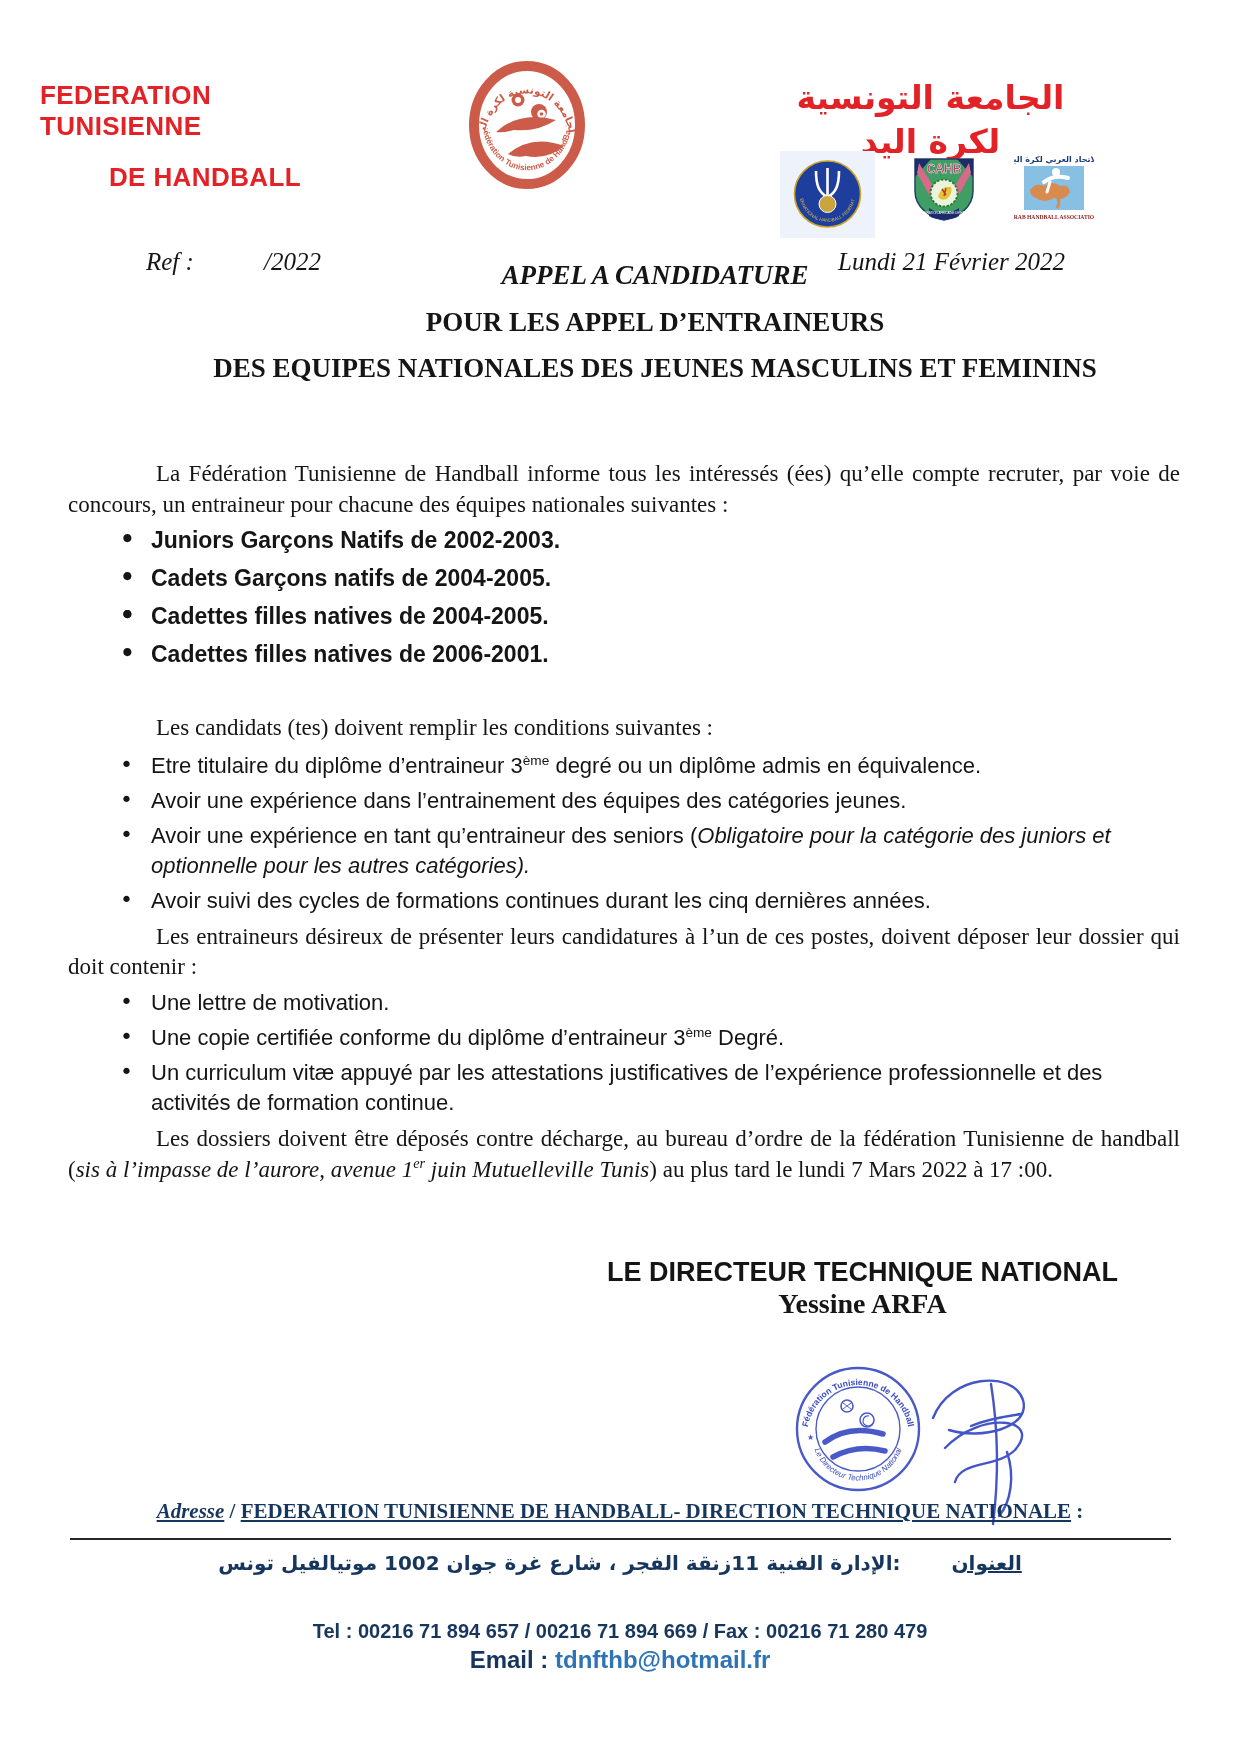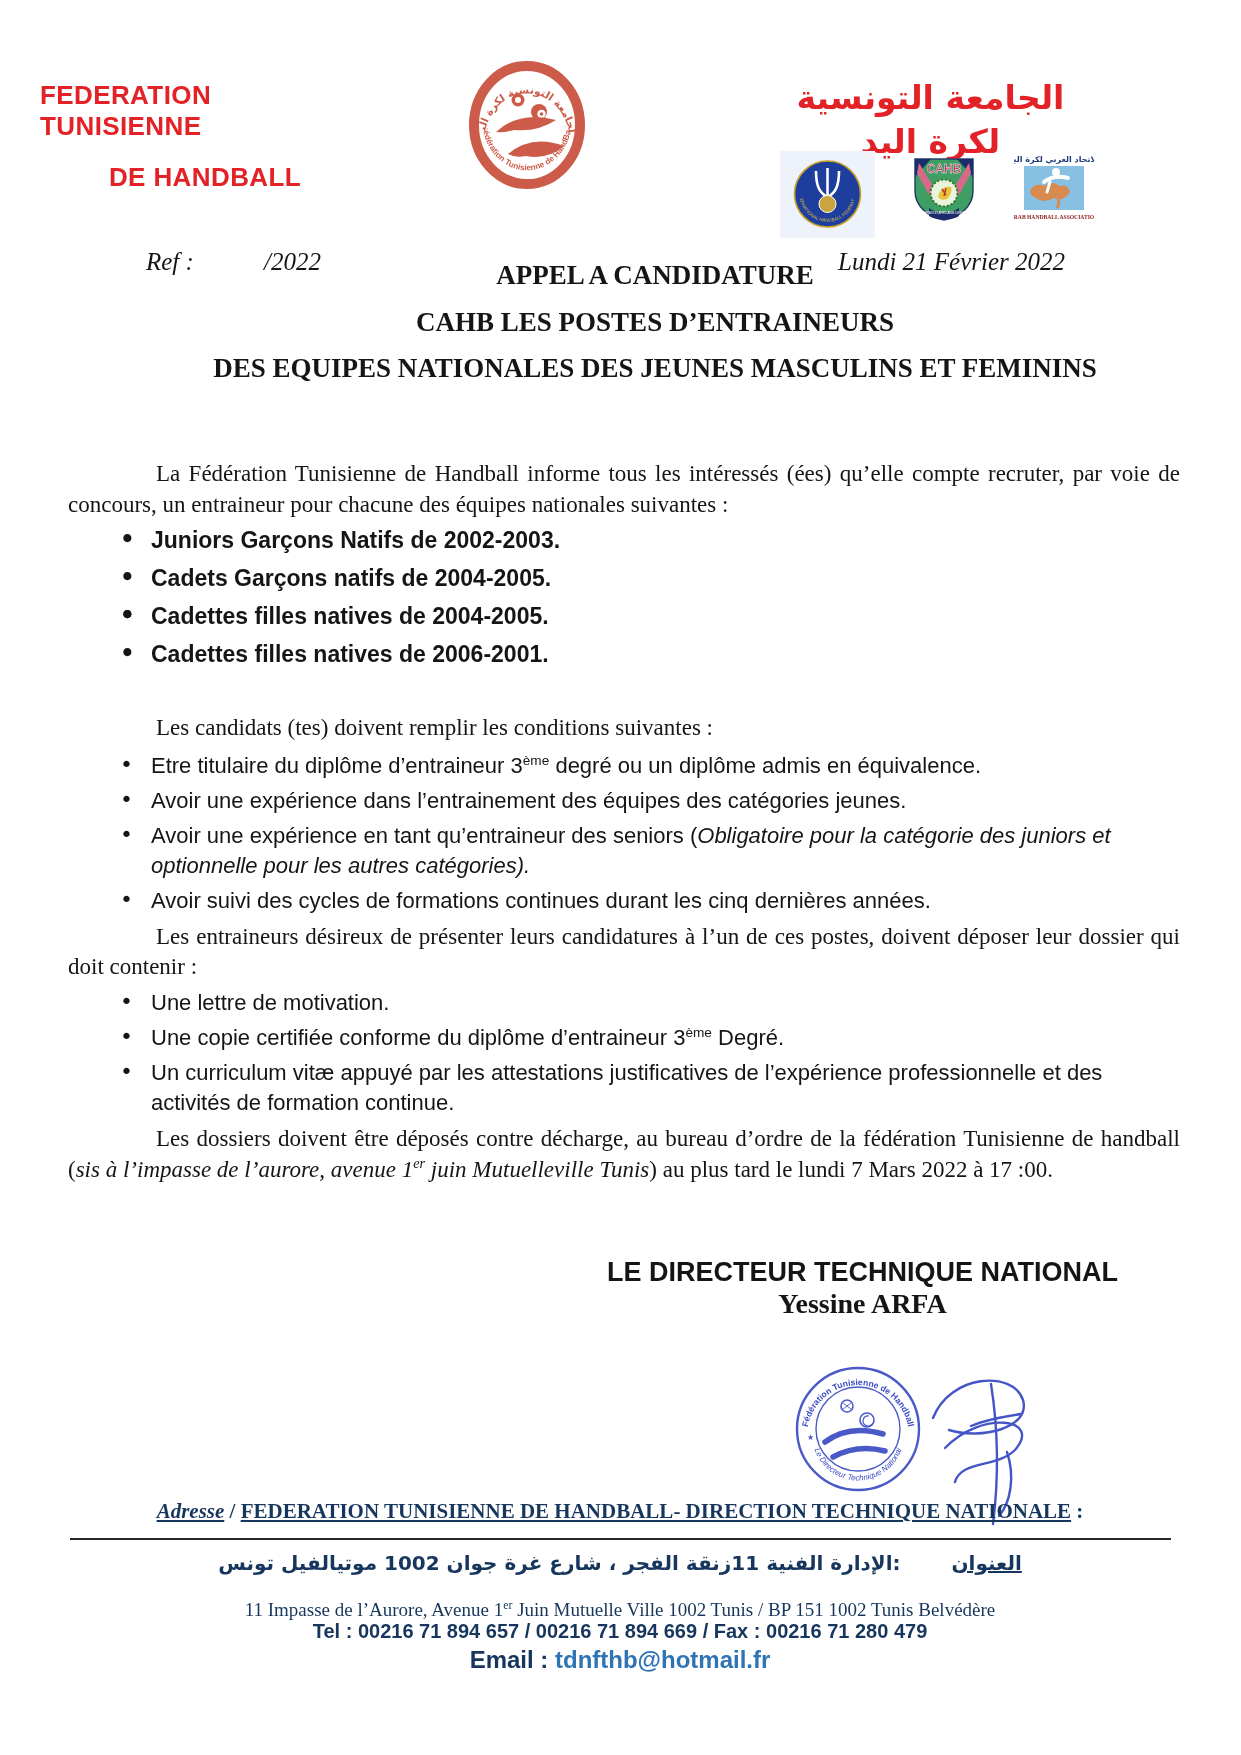--- a/index.html
+++ b/index.html
@@ -21,21 +21,21 @@
 
   
   .ref-label{position:absolute;left:146px;top:248px;font-style:italic;font-size:25px;}
   .ref-value{position:absolute;left:264px;top:248px;font-style:italic;font-size:25px;}
   .doc-date{position:absolute;left:838px;top:248px;font-style:italic;font-size:25px;}
 
   
   .title-block{position:absolute;left:80px;top:260px;width:1150px;text-align:center;
                font-weight:bold;font-size:27px;line-height:30px;}
   .title-block .t{position:absolute;width:100%;left:0;}
-  .t1{top:0;} .t2{top:47px;} .t3{top:93px;}
+  .t1{top:0;font-style:italic;} .t2{top:47px;} .t3{top:93px;}
 
   
   .para{position:absolute;left:68px;width:1112px;font-size:23px;line-height:31px;
         text-align:justify;text-indent:88px;}
   .p-intro{top:458px;}
   .p-conditions-intro{top:713px;line-height:30px;text-align:left;}
   .p-dossier-intro{top:922px;line-height:30px;}
   .p-closing{top:1123px;}
 
   ul.blist{position:absolute;left:118px;margin:0;padding:0;list-style:none;width:1062px;}
@@ -155,21 +155,21 @@
       <text x="40" y="67" text-anchor="middle" font-family="Liberation Serif, serif" font-weight="bold" font-size="5.6" fill="#8b1a1a">ARAB HANDBALL ASSOCIATION</text>
     </svg>
   </div>
 
   <div class="ref-label">Ref :</div>
   <div class="ref-value">/2022</div>
   <div class="doc-date">Lundi  21 Février 2022</div>
 
   <div class="title-block">
     <div class="t t1">APPEL A CANDIDATURE</div>
-    <div class="t t2">CAHB LES POSTES D’ENTRAINEURS</div>
+    <div class="t t2">POUR LES APPEL D’ENTRAINEURS</div>
     <div class="t t3">DES EQUIPES NATIONALES DES JEUNES MASCULINS ET FEMININS</div>
   </div>
 
   <div class="para p-intro">La Fédération Tunisienne de Handball informe tous les intéressés (ées) qu’elle compte recruter, par voie de concours, un entraineur pour chacune des équipes nationales suivantes :</div>
 
   <ul class="blist teams-list">
     <li><span class="blt">•</span><span>Juniors Garçons Natifs de 2002-2003.</span></li>
     <li><span class="blt">•</span><span>Cadets Garçons natifs de 2004-2005.</span></li>
     <li><span class="blt">•</span></li>
     <li><span class="blt">•</span><span>Cadettes filles natives de 2004-2005.</span></li>
@@ -234,19 +234,18 @@
       </g>
     </svg>
   </div>
 
   <div class="footer-rule"></div>
 
   <div class="f-line f-ar"><span class="u">العنوان</span><span> :الإدارة الفنية   11زنقة الفجر ، شارع غرة جوان 1002  موتيالفيل تونس</span></div>
 
   <div class="f-line f-adresse"><span class="lab">Adresse</span><span> / </span><span class="val">FEDERATION TUNISIENNE DE HANDBALL- DIRECTION TECHNIQUE NATIONALE</span><span> :</span></div>
 
-  <div class="f-line f-impasse"><span>11 Impasse de l’Aurore, Avenue 1</span><sup>er</sup><span> Juin  Mutuelle Ville 1002 Tunis / BP 151 1002 Tunis Belvédère</span></div>
 
   <div class="f-line f-tel">Tel : 00216 71 894 657 / 00216 71 894 669  / Fax : 00216 71 280 479</div>
 
   <div class="f-line f-email"><span>Email : </span><span class="addr">tdnfthb@hotmail.fr</span></div>
 
 </div>
 
 </body></html>

